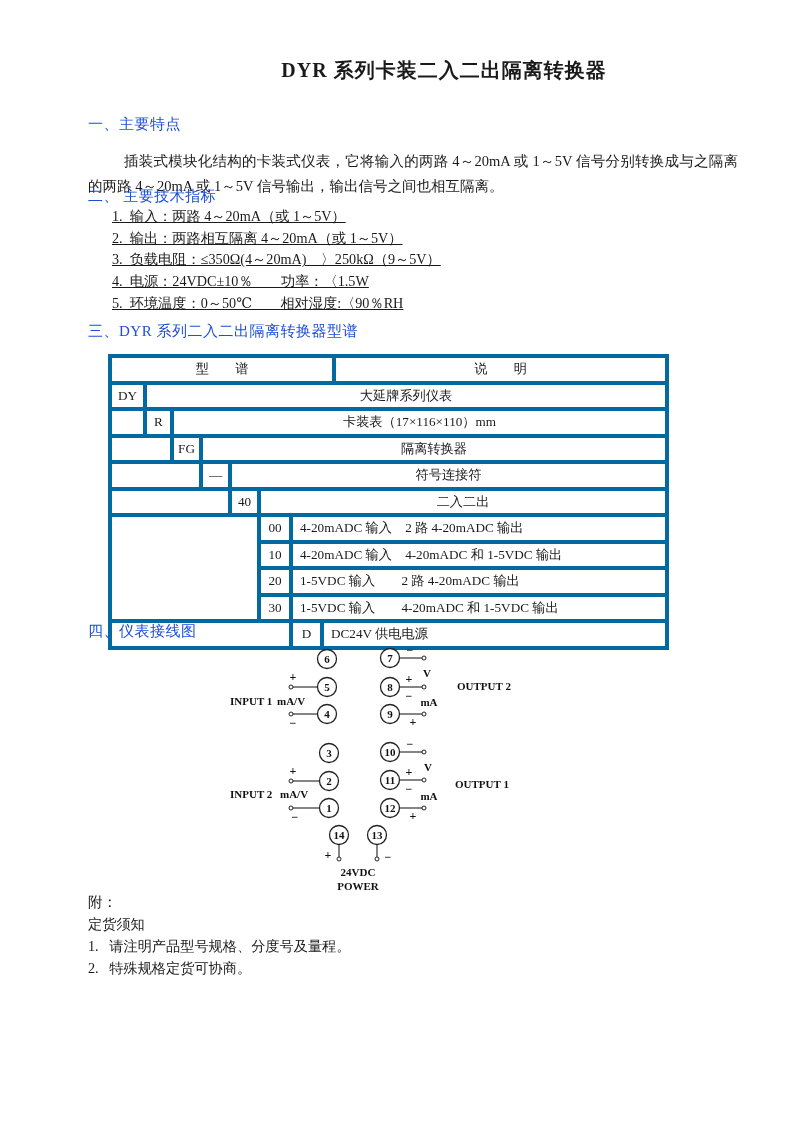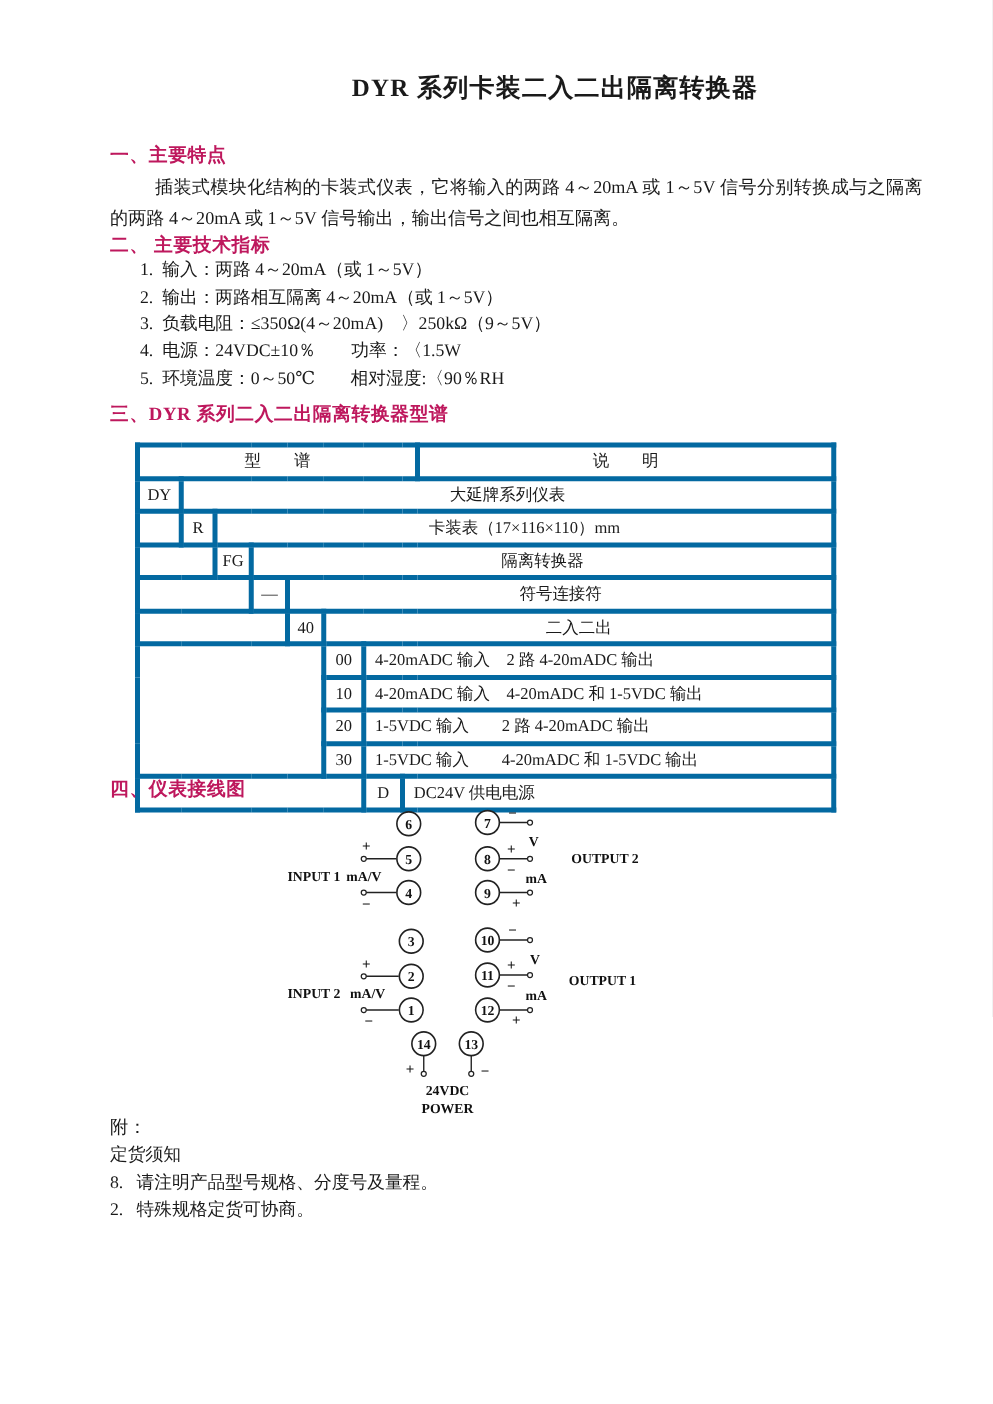--- a/index.html
+++ b/index.html
@@ -7,27 +7,27 @@
     position:relative; width:794px; height:1123px; margin:0 auto;
     background:#ffffff; overflow:hidden;
     font-family:"Liberation Serif","DejaVu Serif",serif; color:#1a1a1a;
   }
   .abs { position:absolute; }
   .title {
     left:0; right:0; top:57px; text-align:center; text-indent:70px;
     font-size:20px; font-weight:bold; letter-spacing:1px; white-space:nowrap;padding-left:24px;
   }
   .heading {
-    font-size:15px; font-weight:bold; color:#be185d;
+    font-size:15px; font-weight:normal; color:#1d4ed8;
     letter-spacing:0.5px; white-space:nowrap;
   }
   .para {
-    font-size:14.5px; line-height:25px; text-indent:36px; text-align:justify;
-  }
-  .specs { font-size:14.2px; }
+    font-size:14.5px; line-height:25px; text-indent:36px; text-align:justify;margin-top:11px;
+  }
+  .specs { font-size:14.2px;text-decoration:underline; }
   .spec-item { height:21.7px; line-height:21.7px; white-space:pre; }
   table.model { border-collapse:collapse; table-layout:fixed; width:557px; }
   table.model td {
     border:4px solid #0369a1; height:22.5px; padding:0;
     font-size:13.2px; text-align:center; vertical-align:middle;
     white-space:nowrap; overflow:hidden;
   }
   table.model td.left { text-align:left; padding-left:7px; }
   .appendix { font-size:14.2px; }
   .appendix > div { height:22px; line-height:22px; white-space:pre; }
@@ -218,17 +218,17 @@
     <circle class="dot" cx="157" cy="214" r="2"></circle>
     <text class="sign" x="108" y="214">+</text>
     <text class="sign" x="168" y="216">−</text>
     <text class="lblc" x="138" y="231">24VDC</text>
     <text class="lblc" x="138" y="245">POWER</text>
   </svg>
 
   <div class="abs appendix" style="left:88px;top:891px">
     <div class="ap-first">附：</div>
     <div>定货须知</div>
-    <div>8.   请注明产品型号规格、分度号及量程。</div>
+    <div>1.   请注明产品型号规格、分度号及量程。</div>
     <div>2.   特殊规格定货可协商。</div>
   </div>
 
 </div>
 
 </body></html>

